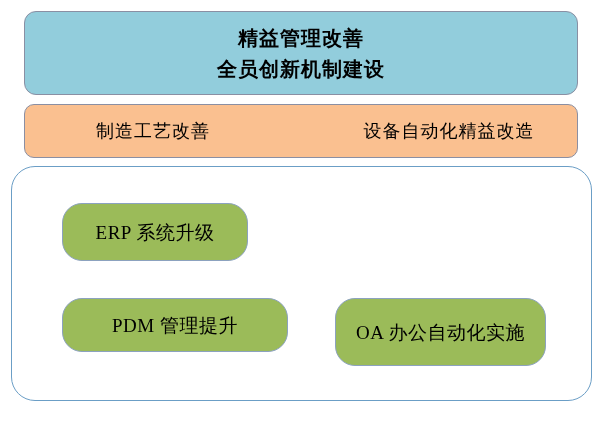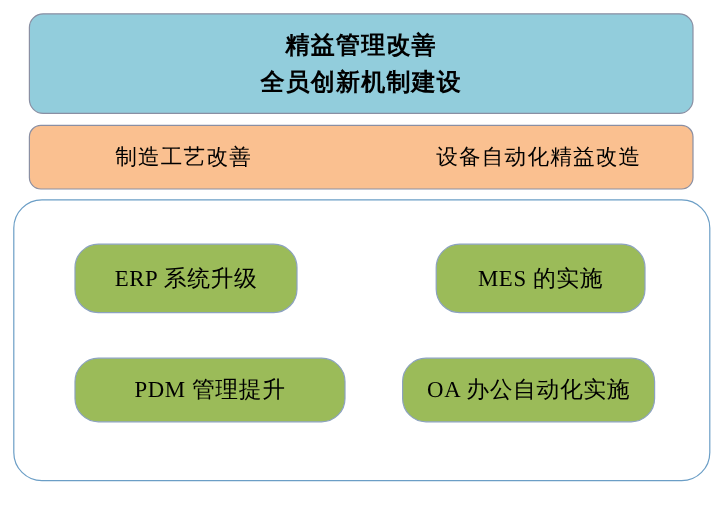--- a/index.html
+++ b/index.html
@@ -101,40 +101,39 @@
     align-items: center;
     justify-content: center;
     font-size: 19px;
     color: #000000;
     line-height: 1;
     letter-spacing: 0.5px;
   }
   .box-erp { left: 62px;  top: 203px; width: 186px; height: 58px; }
   .box-mes { left: 363px; top: 203px; width: 175px; height: 58px; }
   .box-pdm { left: 62px;  top: 298px; width: 226px; height: 54px; }
-  .box-oa  { left: 335px; top: 298px; width: 211px; height: 54px; }
+  .box-oa  { left: 335px; top: 298px; width: 211px; height: 68px; }
 </style>
 </head>
 <body>
 
 <div class="canvas">
 
   <div class="banner-blue">
     <div class="line">精益管理改善</div>
     <div class="line">全员创新机制建设</div>
   </div>
 
   <div class="banner-orange">
     <div class="cell left">制造工艺改善</div>
     <div class="cell right">设备自动化精益改造</div>
   </div>
 
   <div class="container-outer"></div>
 
   <div class="box-green box-erp">ERP 系统升级</div>
 
-  <div class="box-green box-mes">MES 的实施</div>
 
   <div class="box-green box-pdm">PDM 管理提升</div>
 
   <div class="box-green box-oa">OA 办公自动化实施</div>
 
 </div>
 
 </body></html>

